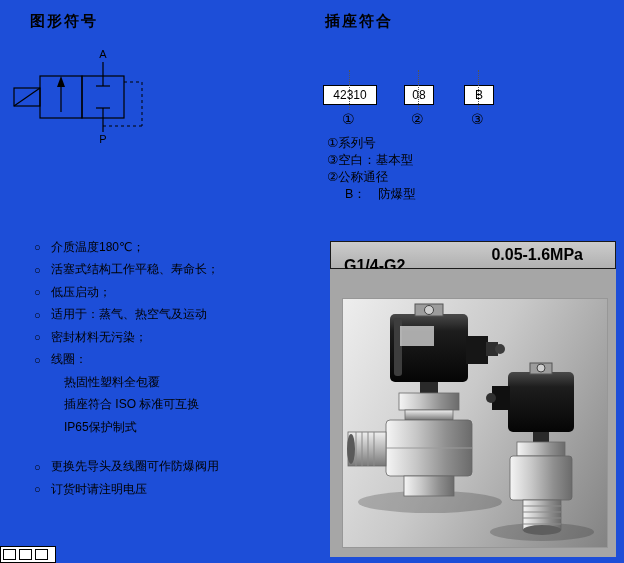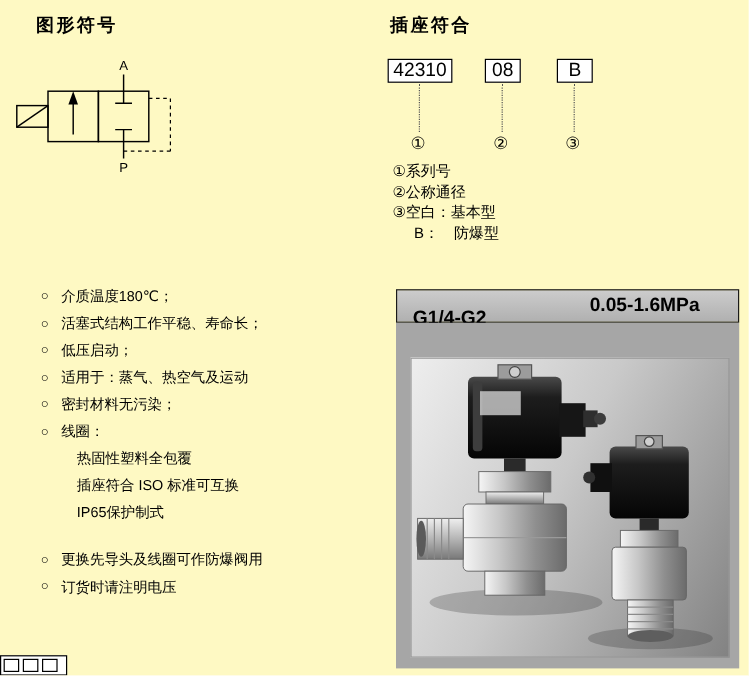--- a/index.html
+++ b/index.html
@@ -1,24 +1,24 @@
 <!DOCTYPE html>
 <html><head>
 <meta charset="utf-8">
 <style>
   html,body { margin:0; padding:0; background:#ffffff; }
   .canvas {
-    position:relative; width:624px; height:563px; background:#fef9c3;
+    position:relative; width:624px; height:563px; background:#1d4ed8;
     font-family:"Liberation Sans","DejaVu Sans",sans-serif; color:#000; overflow:hidden;
   }
   .heading { position:absolute; font-size:15px; font-weight:700; letter-spacing:2px; }
 
   
   .mbox { position:absolute; box-sizing:border-box; height:20px; border:1px solid #000;
-          background:#fff; font-size:16px; text-align:center; line-height:18px; }
+          background:#fff; font-size:12px; text-align:center; line-height:18px;margin-top:36px; }
   .dotline { position:absolute; width:0; border-left:1px dotted #555; }
   .marker { position:absolute; font-size:14px; line-height:14px; }
   .legend { position:absolute; left:327px; top:135px; font-size:12.5px; line-height:17px; }
   .legend div { white-space:nowrap; }
   .legend .l4 { padding-left:18px; }
 
   
   .features { position:absolute; left:34px; top:236px; font-size:12px; }
   .feat { display:flex; align-items:center; height:22.5px; white-space:nowrap; }
   .feat .bullet { width:17px; font-size:11px; }
@@ -94,22 +94,22 @@
   <div class="dotline" style="left:349px; top:70px; height:40px;"></div>
   <div class="dotline" style="left:418px; top:70px; height:40px;"></div>
   <div class="dotline" style="left:478px; top:70px; height:40px;"></div>
 
   <div class="marker" style="left:342px; top:112px;">①</div>
   <div class="marker" style="left:411px; top:112px;">②</div>
   <div class="marker" style="left:471px; top:112px;">③</div>
 
   <div class="legend">
     <div>①系列号</div>
+    <div>③空白：基本型</div>
     <div>②公称通径</div>
-    <div>③空白：基本型</div>
     <div class="l4">B：　防爆型</div>
   </div>
 
   <div class="features">
     <div class="feat">
         <span class="bullet">○</span>
         <span>介质温度180℃；</span>
       </div>
     <div class="feat">
         <span class="bullet">○</span>

